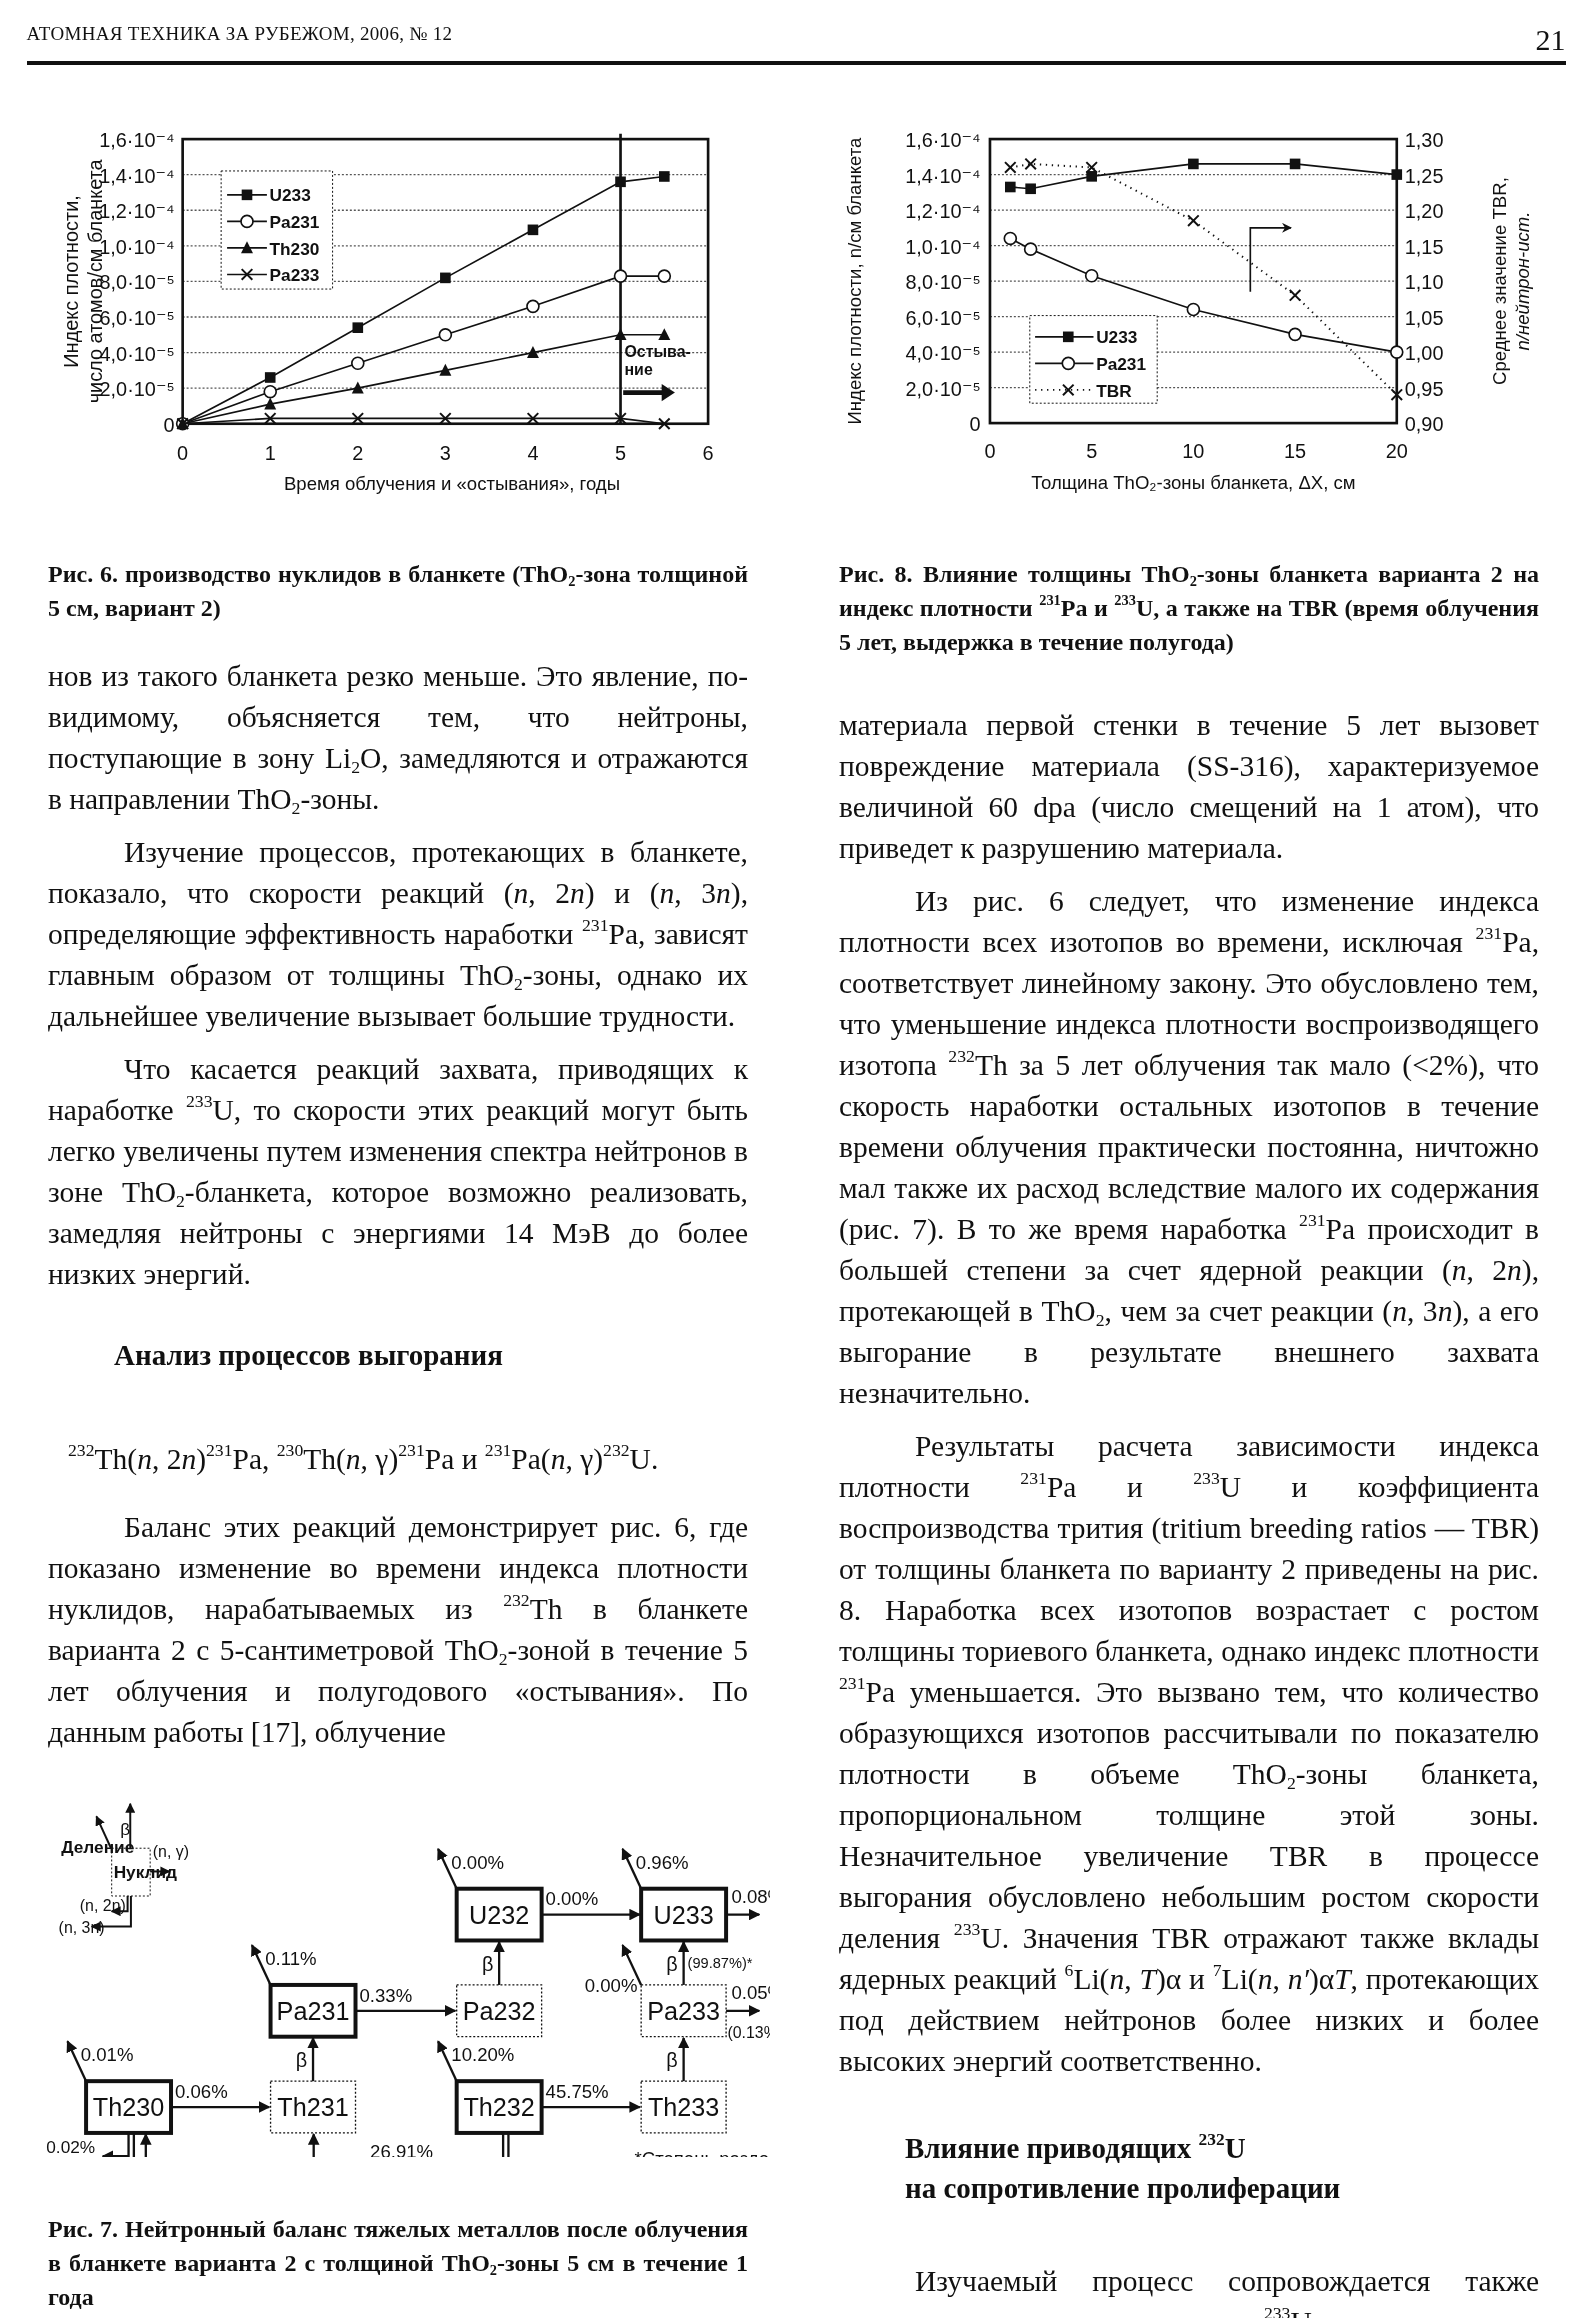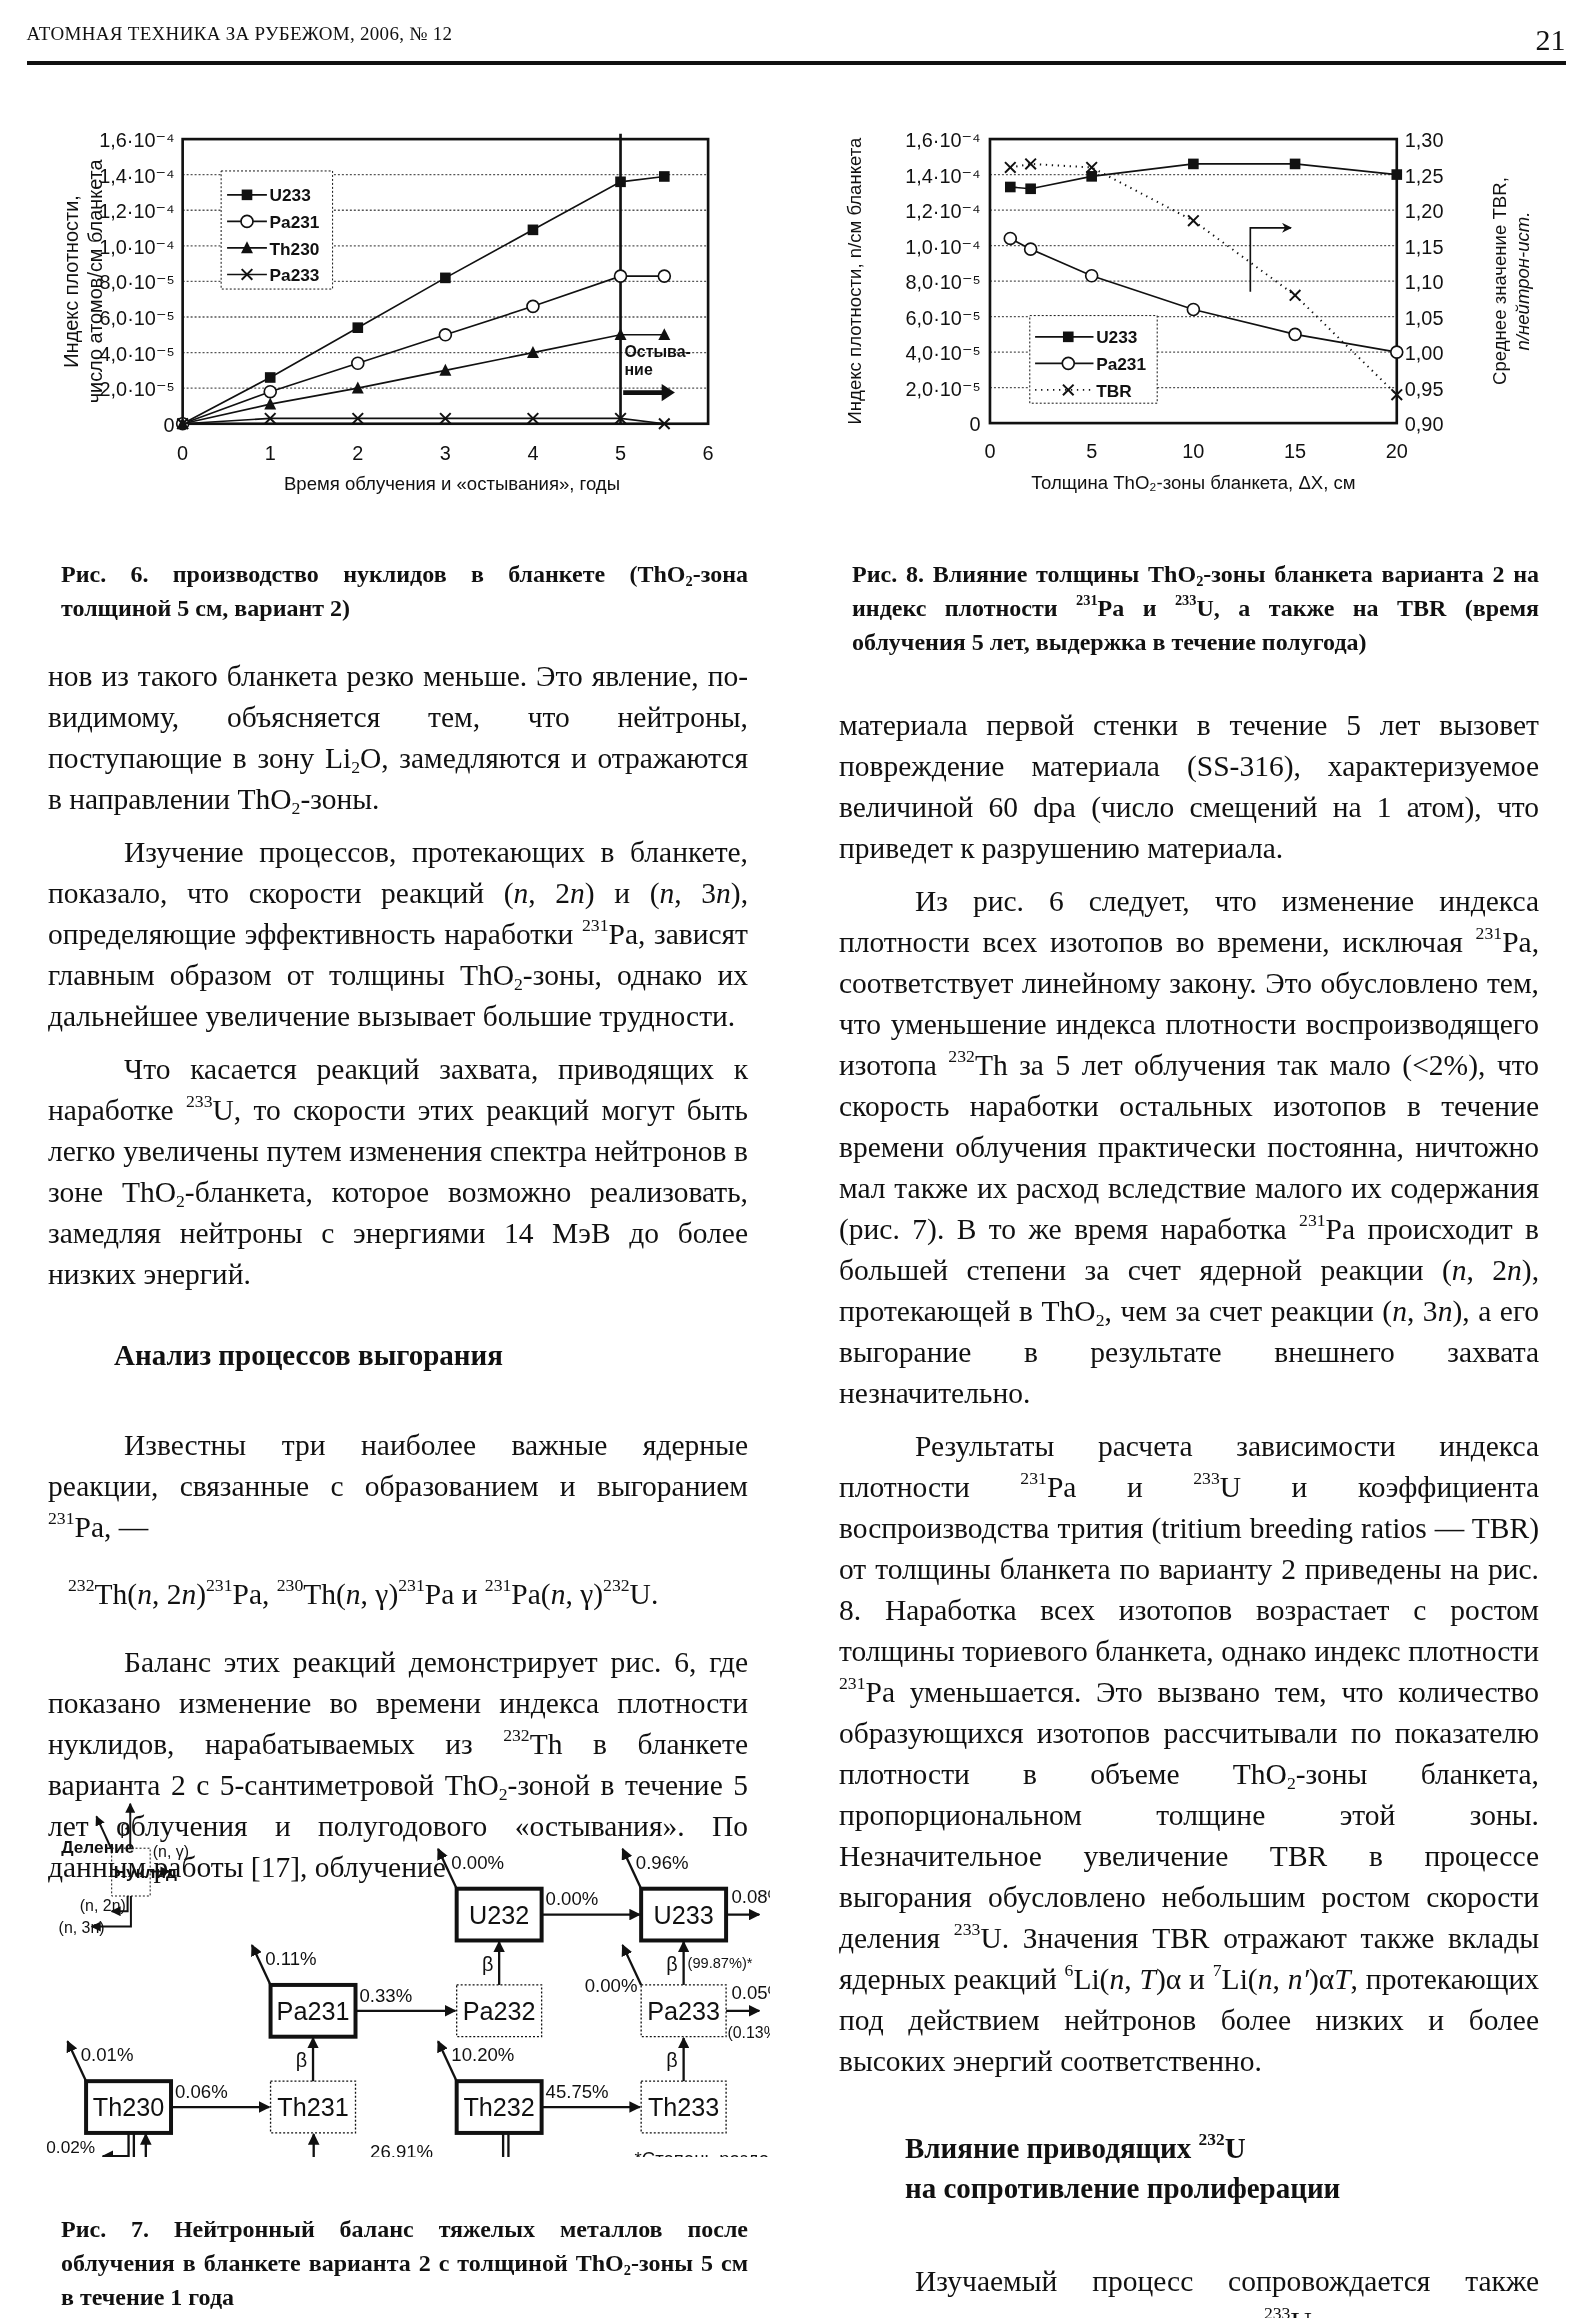--- a/index.html
+++ b/index.html
@@ -3,21 +3,21 @@
 <meta charset="utf-8">
 <style>
   html,body{margin:0;padding:0;background:#fff;}
   body{width:1592px;height:2319px;position:relative;font-family:"Liberation Serif","DejaVu Serif",serif;color:#111;overflow:hidden;}
   .header{position:absolute;left:26.5px;top:18.6px;width:1539px;height:42px;border-bottom:4px solid #111;}
   .header .title{position:absolute;left:0;top:4px;font-size:19px;letter-spacing:0.3px;}
   .header .pageno{position:absolute;right:0;top:4px;font-size:30px;}
   .col{position:absolute;width:700px;font-size:29.5px;line-height:41px;text-align:justify;}
   .col p{margin:0;text-indent:0;}
   .col p.ind{text-indent:76px;margin-top:12px;}
-  .caption{font-weight:bold;font-size:24px;line-height:34px;text-align:justify;margin-left:13px;}
+  .caption{font-weight:bold;font-size:24px;line-height:34px;text-align:justify;}
   .section{font-weight:bold;font-size:29px;line-height:40px;padding-left:66px;}
   sup{font-size:60%;line-height:0;vertical-align:0.75em;}
   sub{font-size:60%;line-height:0;vertical-align:-0.3em;}
   i{font-style:italic;}
   svg text{font-family:"Liberation Sans","DejaVu Sans",sans-serif;fill:#111;}
   .chart{position:absolute;}
   .eq{text-align:center;}
 </style>
 </head>
 <body>
@@ -212,21 +212,20 @@
   <div class="caption">
     <span>Рис. 6.</span><span> производство нуклидов в бланкете (ThO</span><sub>2</sub><span>-зона толщиной 5 см, вариант 2)</span>
   </div>
   <div style="height:30.5px"></div>
   <p><span>нов из такого бланкета резко меньше. Это явление, по-видимому, объясняется тем, что нейтроны, поступающие в зону Li</span><sub>2</sub><span>O, замедляются и отражаются в направлении ThO</span><sub>2</sub><span>-зоны.</span></p>
   <p class="ind"><span>Изучение процессов, протекающих в бланкете, показало, что скорости реакций (</span><i>n</i><span>, 2</span><i>n</i><span>) и (</span><i>n</i><span>, 3</span><i>n</i><span>), определяющие эффективность наработки </span><sup>231</sup><span>Pa, зависят главным образом от толщины ThO</span><sub>2</sub><span>-зоны, однако их дальнейшее увеличение вызывает большие трудности.</span></p>
   <p class="ind"><span>Что касается реакций захвата, приводящих к наработке </span><sup>233</sup><span>U, то скорости этих реакций могут быть легко увеличены путем изменения спектра нейтронов в зоне ThO</span><sub>2</sub><span>-бланкета, которое возможно реализовать, замедляя нейтроны с энергиями 14 МэВ до более низких энергий.</span></p>
   <div style="height:40px"></div>
   <div class="section">Анализ процессов выгорания</div>
   <div style="height:38px"></div>
-  <p class="ind"><span>Известны три наиболее важные ядерные реакции, связанные с образованием и выгоранием </span><sup>231</sup><span>Pa, —</span></p>
   <div style="height:14.6px"></div>
   <p class="eq" style="text-align:left;padding-left:20px;margin-top:12px;">
     <sup>232</sup><span>Th(</span><i>n</i><span>, 2</span><i>n</i><span>)</span><sup>231</sup><span>Pa, </span><sup>230</sup><span>Th(</span><i>n</i><span>, γ)</span><sup>231</sup><span>Pa и </span><sup>231</sup><span>Pa(</span><i>n</i><span>, γ)</span><sup>232</sup><span>U.</span>
   </p>
   <div style="height:14.6px"></div>
   <p class="ind"><span>Баланс этих реакций демонстрирует рис. 6, где показано изменение во времени индекса плотности нуклидов, нарабатываемых из </span><sup>232</sup><span>Th в бланкете варианта 2 с 5-сантиметровой ThO</span><sub>2</sub><span>-зоной в течение 5 лет облучения и полугодового «остывания». По данным работы [17], облучение</span></p>
 </div>
 
 <svg class="chart" id="fig7" style="left:40px;top:1785px" width="730" height="372" viewBox="0 0 1100 560">
   <defs>

